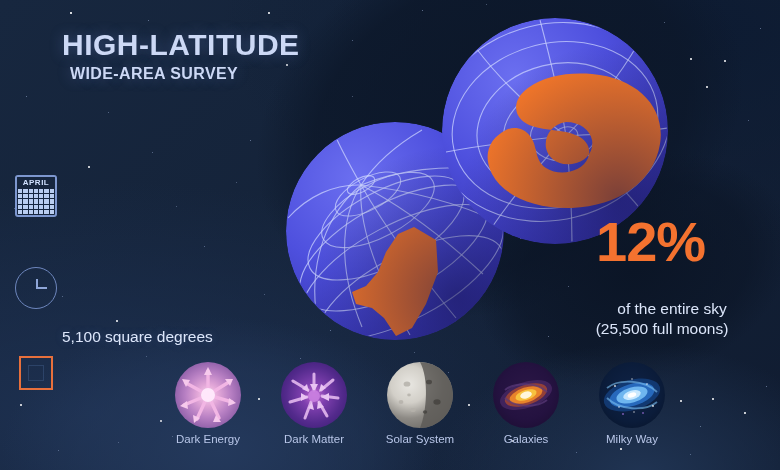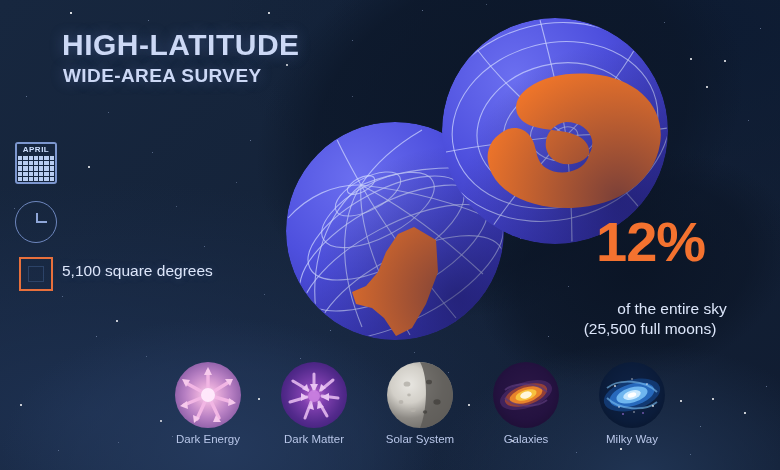--- a/index.html
+++ b/index.html
@@ -26,27 +26,27 @@
     border-radius:50%;}
   .bg-glow-br{position:absolute;right:-120px;bottom:-170px;width:520px;height:330px;
     background:radial-gradient(closest-side,#203453 0%,rgba(32,52,83,.4) 52%,rgba(32,52,83,0) 80%);
     border-radius:50%;}
   .star{position:absolute;background:#ffffff;border-radius:50%;}
   .star.dim{background:#9fb3d8;}
   
   .title{position:absolute;left:62px;top:30px;color:#ccd8f5;
     font-size:30px;font-weight:bold;letter-spacing:.5px;line-height:1;
     text-shadow:0 0 14px rgba(120,150,230,.35);}
-  .title2{position:absolute;left:63px;top:66px;color:#ccd8f5;
-    font-size:19px;font-weight:bold;letter-spacing:.4px;line-height:1;
+  .title2{position:absolute;left:70px;top:66px;color:#ccd8f5;
+    font-size:16px;font-weight:bold;letter-spacing:.4px;line-height:1;
     text-shadow:0 0 14px rgba(120,150,230,.35);}
   
   .bullets{position:absolute;left:10px;top:142px;width:300px;}
   .brow{position:relative;display:flex;align-items:flex-start;margin-bottom:17px;}
-  .bicon{width:52px;flex:0 0 52px;display:flex;justify-content:center;align-items:flex-end;}
+  .bicon{width:52px;flex:0 0 52px;display:flex;justify-content:center;align-items:flex-end;margin-top:33px;}
   .btext{color:#dce6fa;font-size:15.5px;line-height:1.25;padding-top:4px;
     text-shadow:0 0 8px rgba(110,140,220,.25);}
   
   .cal{width:42px;height:42px;border:2px solid #7d97cf;border-radius:3px;
     background:#16263f;overflow:hidden;box-sizing:border-box;}
   .cal-h{height:11px;background:#16263f;color:#cfe0ff;font-size:8px;font-weight:bold;
     text-align:center;line-height:11px;letter-spacing:.5px;}
   .cal-g{display:grid;grid-template-columns:repeat(7,1fr);grid-template-rows:repeat(5,1fr);
     gap:1px;padding:1px;height:27px;box-sizing:border-box;}
   .cal-g i{background:#b9cdf0;display:block;}
@@ -69,21 +69,21 @@
   .globe svg{position:absolute;inset:0;}
   .grid-l{fill:none;stroke:#cdd6ff;stroke-width:1.1;opacity:.72;}
   .patch{fill:#fa7a28;}
   .globe-shadow{position:absolute;border-radius:50%;
     background:radial-gradient(closest-side,rgba(6,10,22,.55) 0%,rgba(6,10,22,0) 72%);}
   
   .pct{position:absolute;left:596px;top:214px;color:#f4722f;font-size:56px;
     font-weight:bold;line-height:1;letter-spacing:-1px;}
   .pct-s1{position:absolute;left:566px;top:300px;width:212px;text-align:center;
     color:#dce6fa;font-size:15.5px;}
-  .pct-s2{position:absolute;left:540px;top:320px;width:220px;text-align:center;
+  .pct-s2{position:absolute;left:552px;top:320px;width:220px;text-align:center;
     color:#dce6fa;font-size:15.5px;}
   
   .brow-icons{position:absolute;left:170px;top:362px;width:500px;
     display:flex;justify-content:space-between;}
   .bi{width:76px;text-align:center;}
   .bi .ball{width:66px;height:66px;border-radius:50%;margin:0 auto;position:relative;overflow:hidden;}
   .bi .cap{color:#b8c6e8;font-size:11.5px;margin-top:5px;white-space:nowrap;}
   .ball.de{background:radial-gradient(circle at 50% 50%,#f7d9ef 0%,#e3a8d8 22%,#b981c4 48%,#8f5fa8 74%,#6a4483 100%);}
   .ball.dm{background:radial-gradient(circle at 50% 50%,#c06ad0 0%,#7e3fae 26%,#532a8c 60%,#34176b 100%);}
   .ball.gx{background:radial-gradient(circle at 50% 46%,#2b1746 0%,#241240 55%,#190c2e 100%);}

